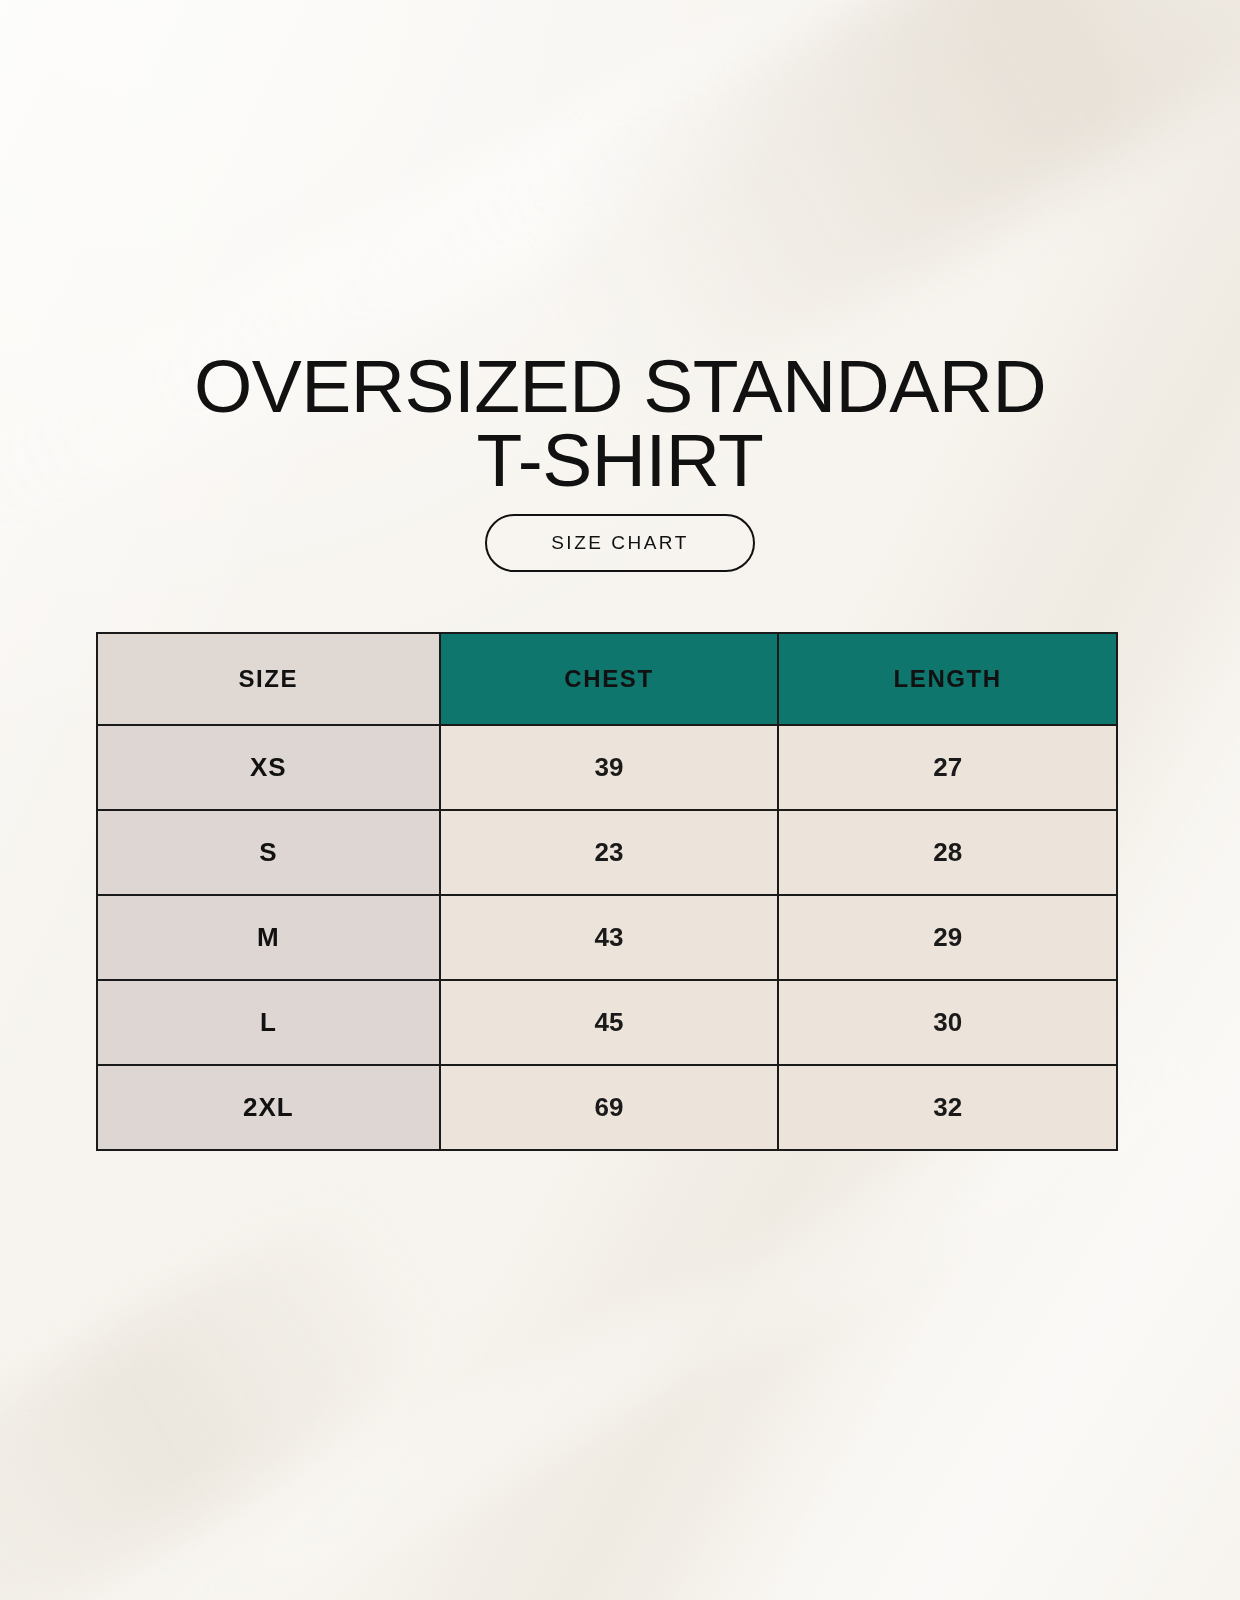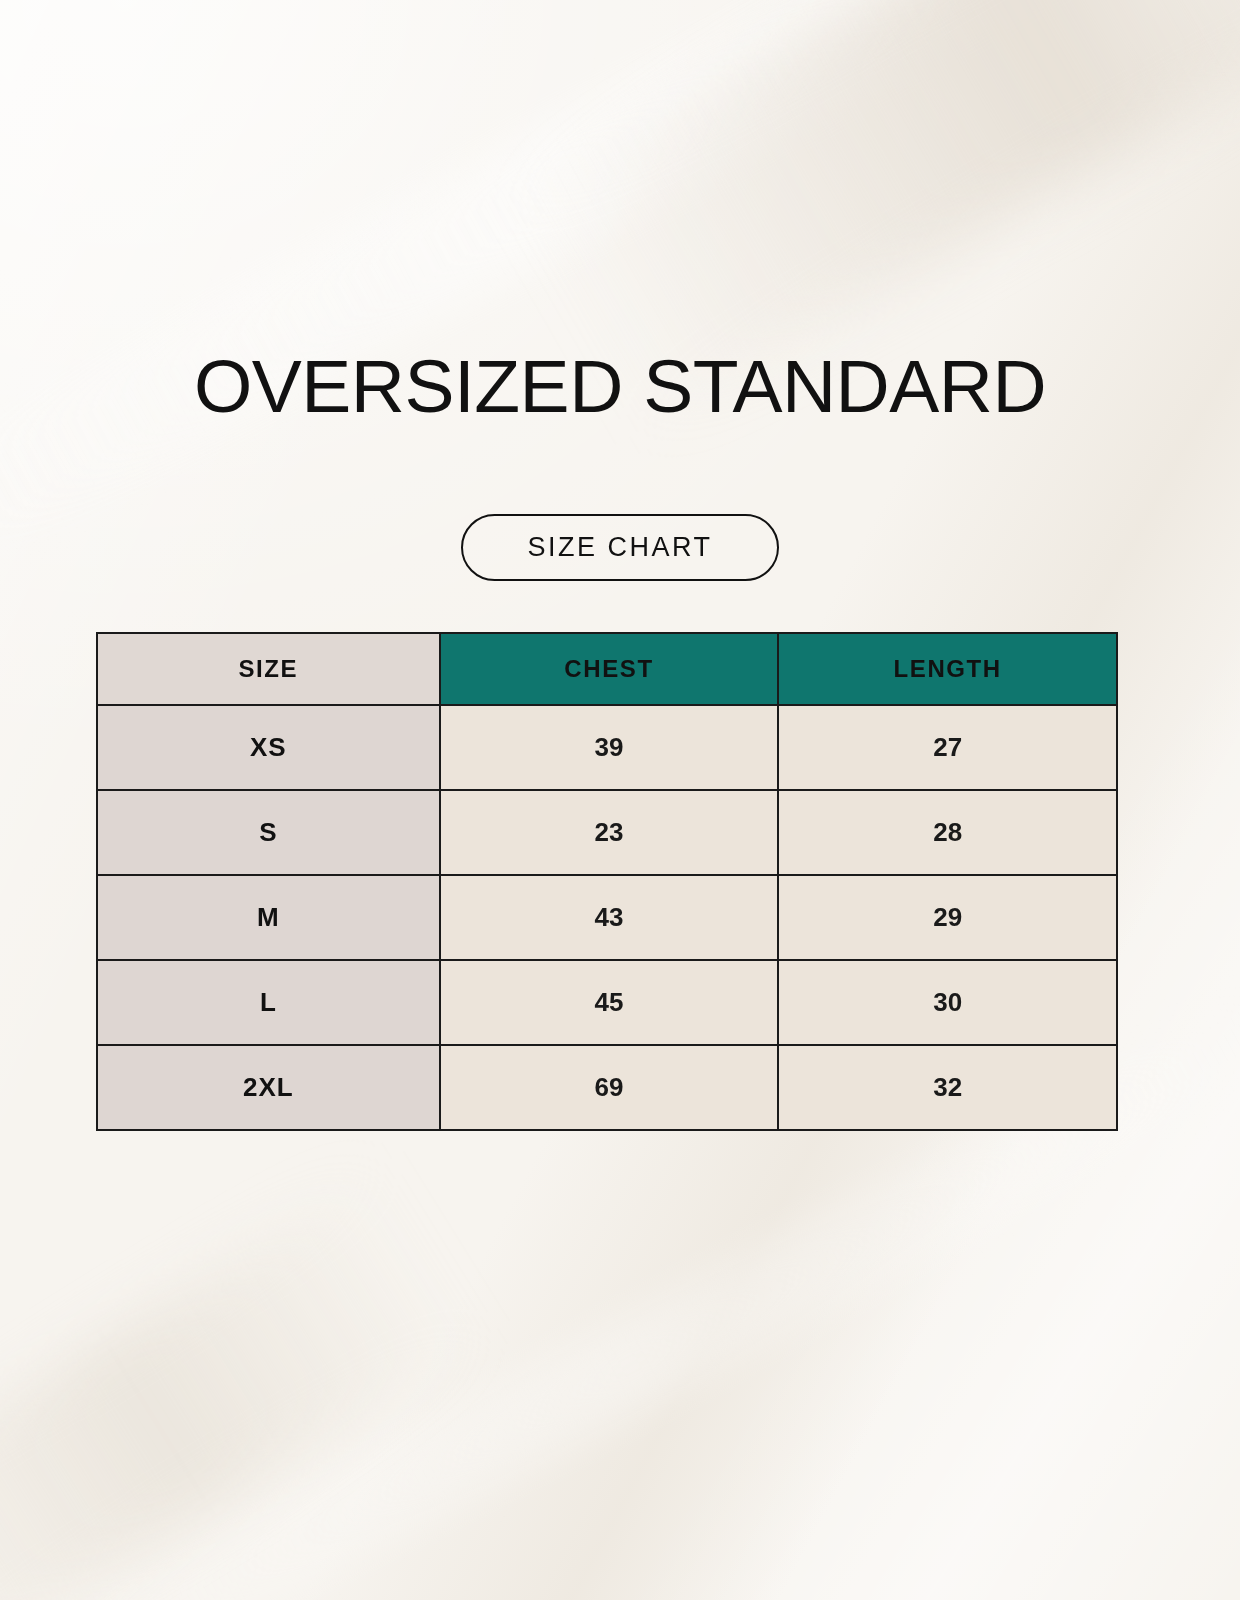--- a/index.html
+++ b/index.html
@@ -81,21 +81,21 @@
     position: absolute;
     left: 0; right: 0;
     top: 514px;
     display: flex;
     justify-content: center;
   }
   .pill {
     border: 2.5px solid #111;
     border-radius: 40px;
     padding: 16px 64px;
-    font-size: 27px;
+    font-size: 19px;
     letter-spacing: 2.5px;
     font-weight: 500;
     color: #111;
     background: transparent;
   }
 
   .table-wrap {
     position: absolute;
     left: 96px;
     top: 632px;
@@ -109,21 +109,21 @@
   table.size-table td, table.size-table th {
     border: 2px solid #1a1a1a;
     text-align: center;
     box-sizing: border-box;
   }
   col.c-size { width: 33.6%; }
   col.c-chest { width: 33.2%; }
   col.c-length { width: 33.2%; }
 
   thead th {
-    height: 72px;
+    height: 92px;
     font-size: 24px;
     letter-spacing: 1.6px;
     font-weight: bold;
     color: #111;
   }
   th.h-size { background: #e0d8d3; }
   th.h-chest, th.h-length { background: #0f766e; }
 
   tbody tr { height: 85px; }
   td.cell-size {
@@ -159,20 +159,21 @@
 <div class="bg-layer"></div>
 <div class="bg-streak streak-a"></div>
 <div class="bg-streak streak-b"></div>
 <div class="shadow-a"></div>
 <div class="shadow-b"></div>
 
 <div class="page">
 
   <h1 class="title">
     <span>OVERSIZED STANDARD</span>
+    <span class="title-line-2">T-SHIRT</span>
   </h1>
 
   <div class="pill-wrap">
     <div class="pill">SIZE CHART</div>
   </div>
 
   <div class="table-wrap">
     <table class="size-table">
       <colgroup>
         <col class="c-size">

